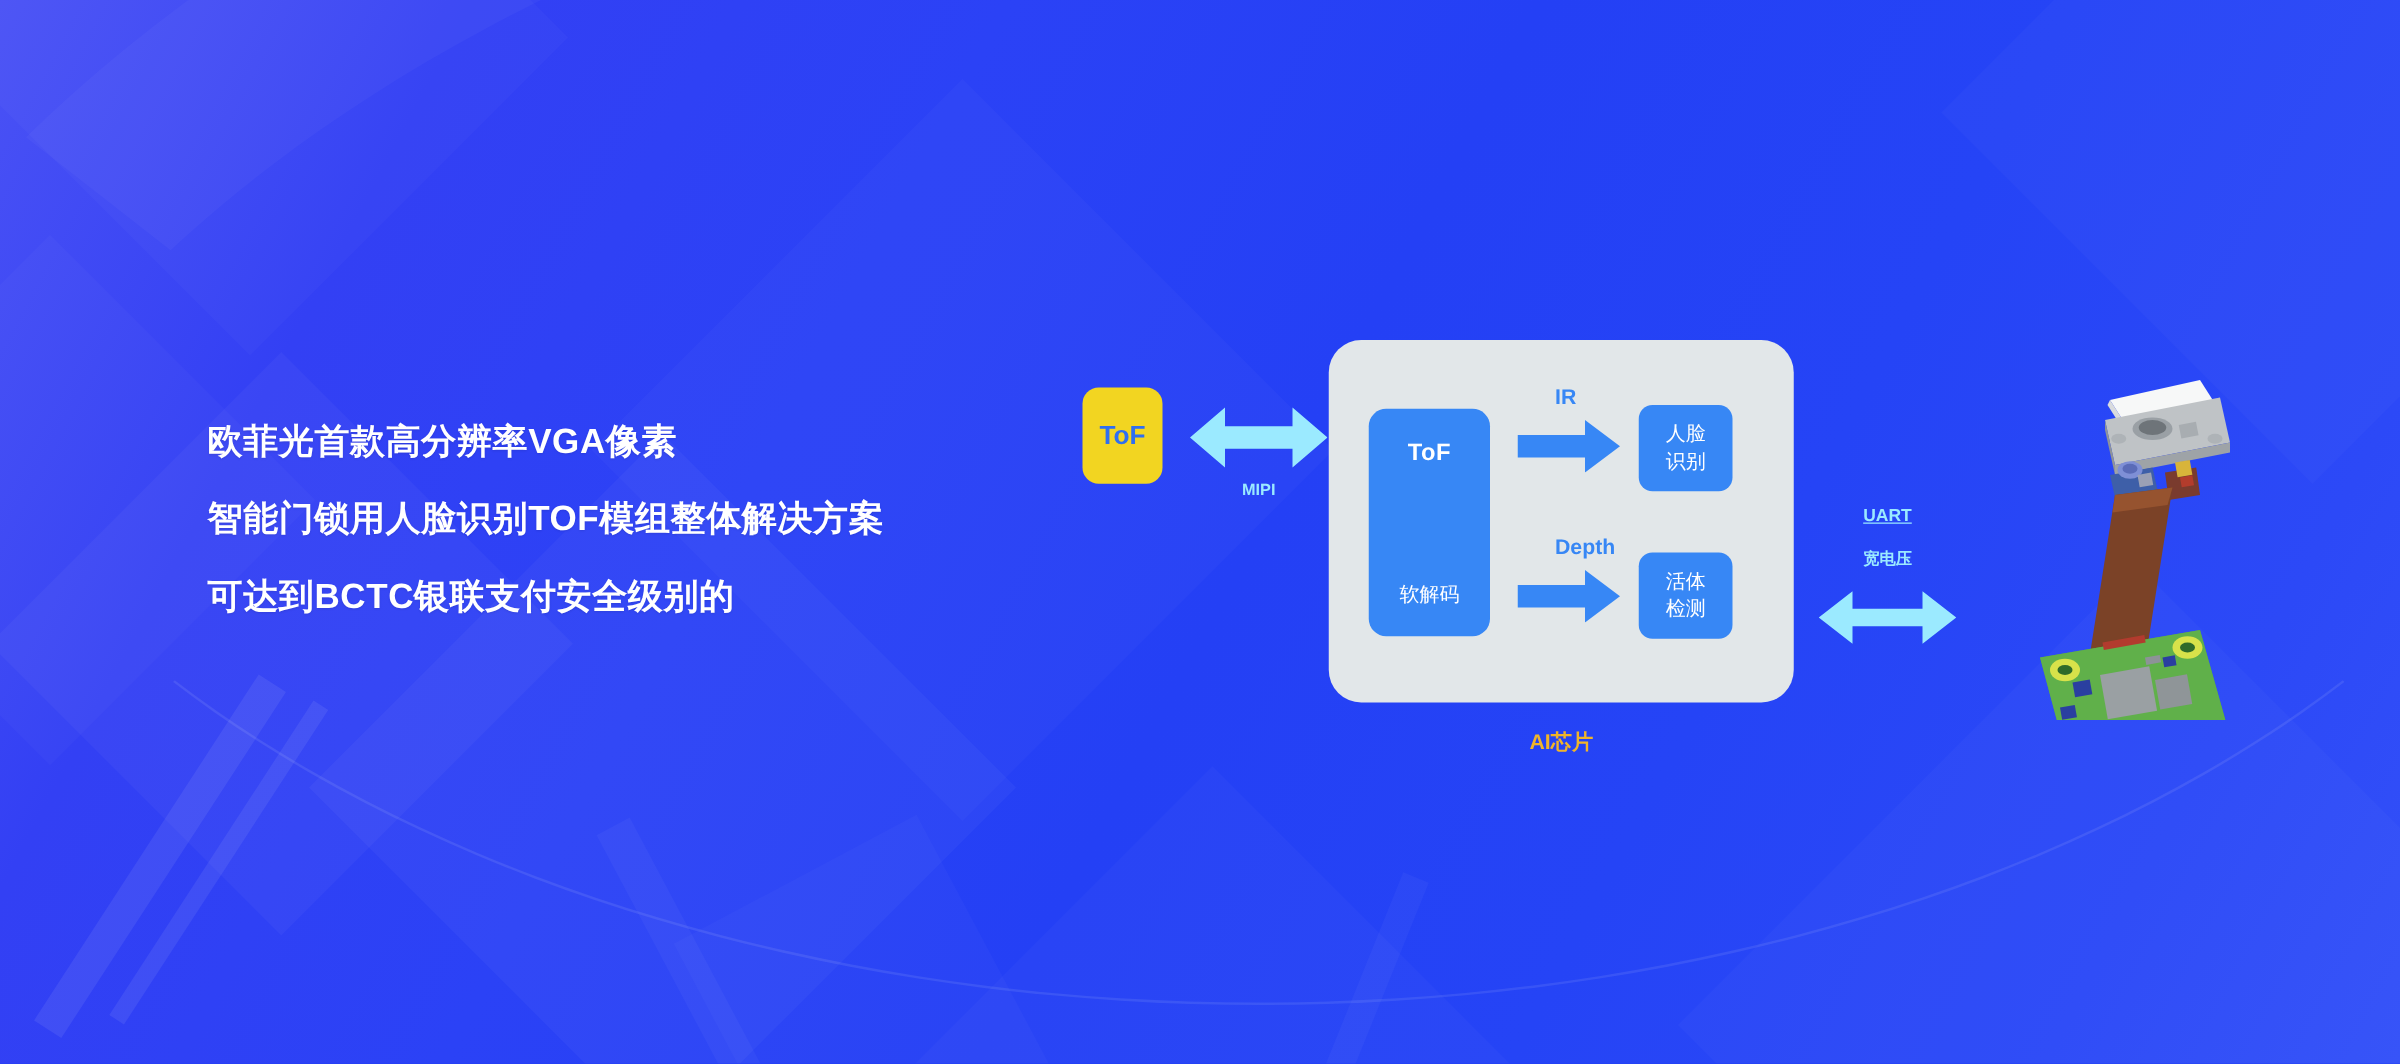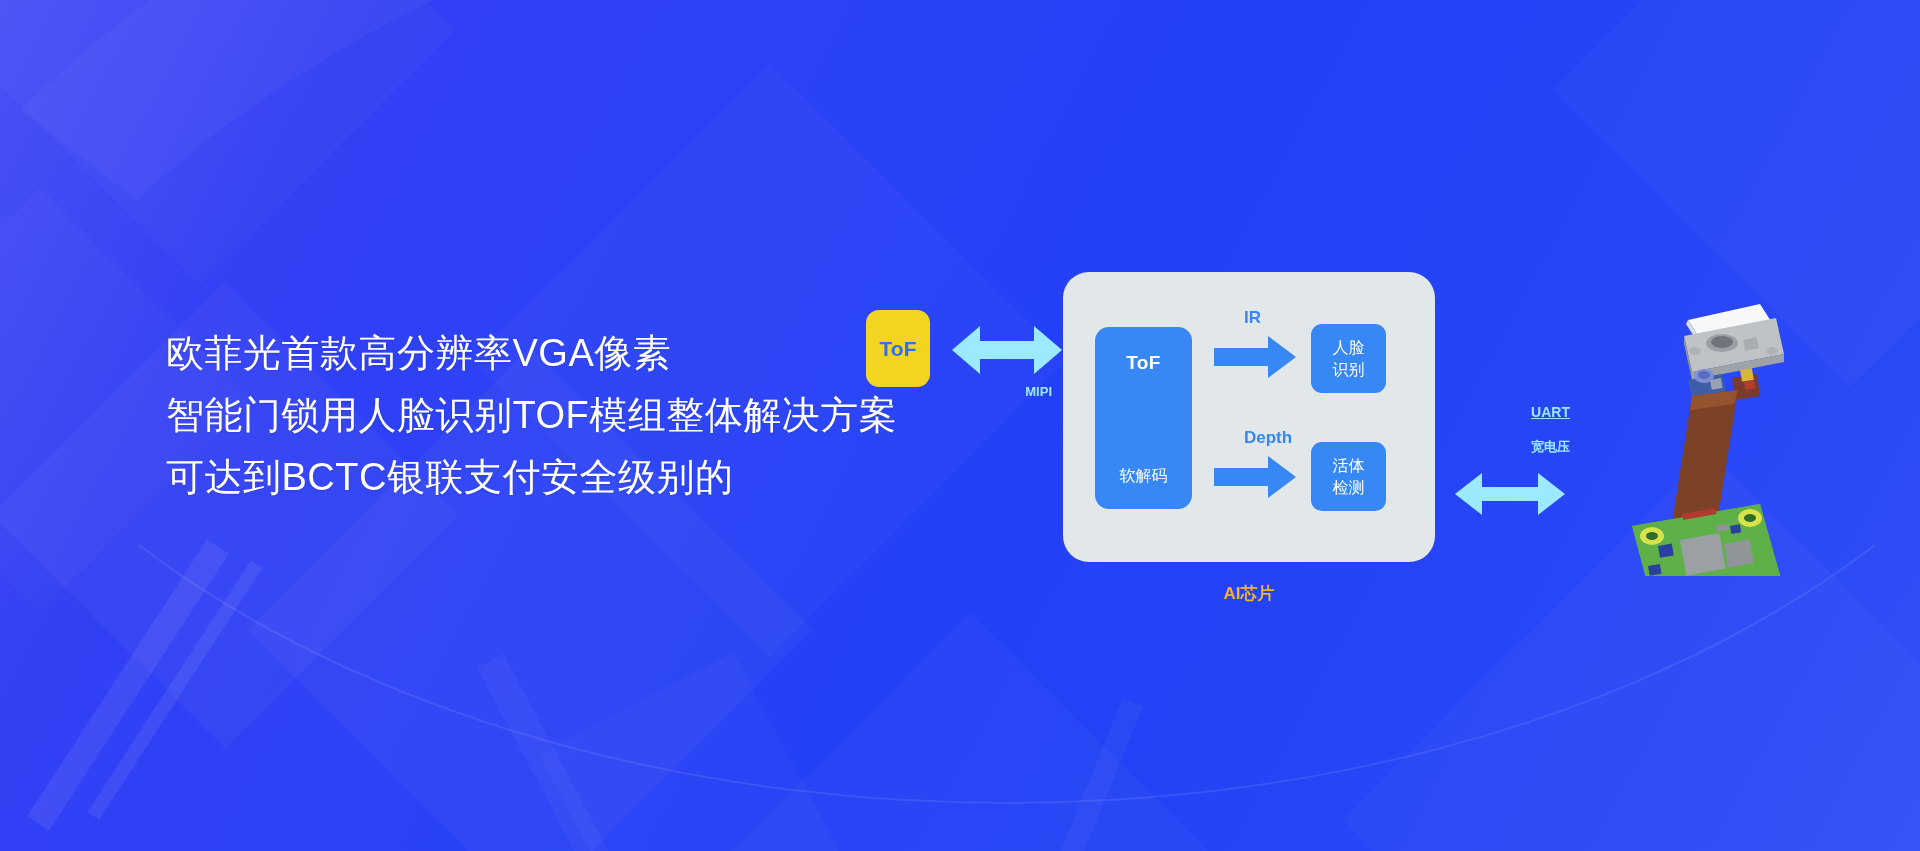--- a/index.html
+++ b/index.html
@@ -48,22 +48,22 @@
     border-color: transparent transparent rgba(255,255,255,0.09) transparent;
   }
 
   
   .headline {
     position: absolute;
     left: 166px;
     top: 322px;
     width: 640px;
     color: #ffffff;
-    font-size: 38px;
-    font-weight: normal;
+    font-size: 28px;
+    font-weight: bold;
     line-height: 62px;
     letter-spacing: 0.5px;
     white-space: nowrap;
     text-shadow: 0 1px 2px rgba(0,0,0,0.10);
   }
   .headline .ln { display: block; }
 
   
   .tof-sensor {
     position: absolute;
@@ -85,21 +85,21 @@
   .dbl-arrow {
     position: absolute;
     display: block;
   }
 
   .link-label {
     position: absolute;
     color: #9beaff;
     font-size: 13px;
     font-weight: bold;
-    text-align: right;
+    text-align: center;
     white-space: nowrap;
   }
 
   
   .ai-panel {
     position: absolute;
     left: 1063px;
     top: 272px;
     width: 372px;
     height: 290px;

